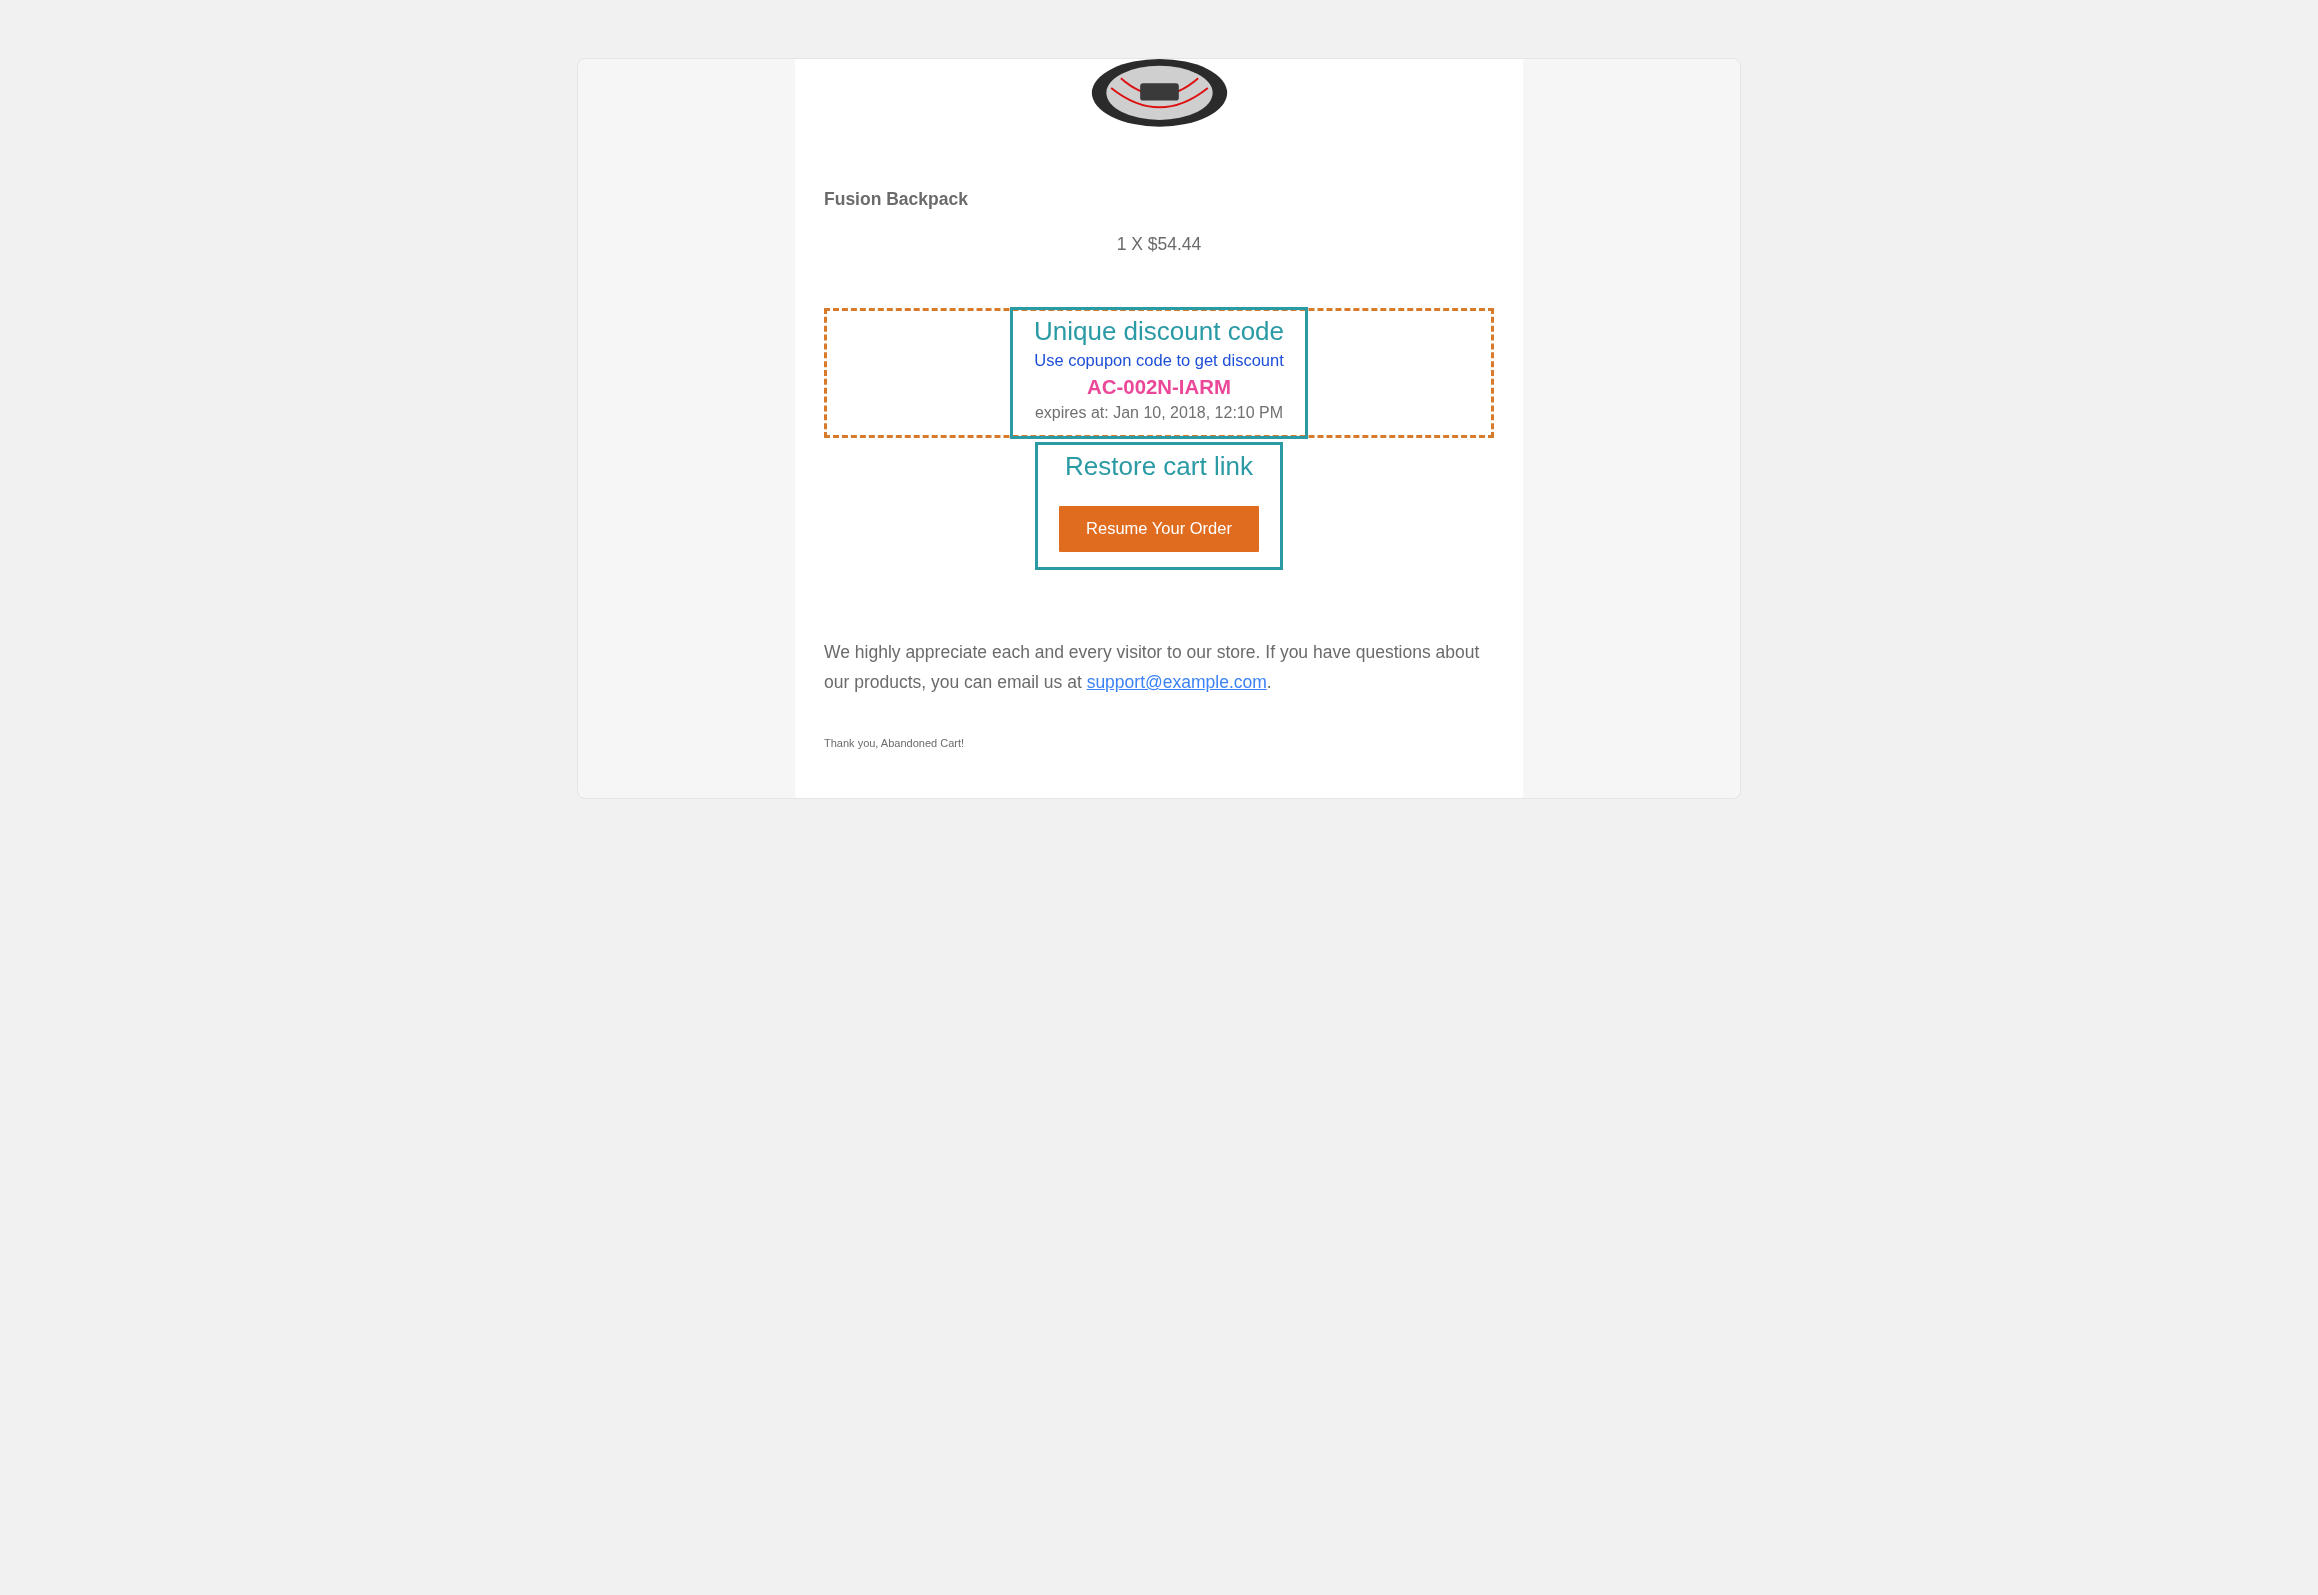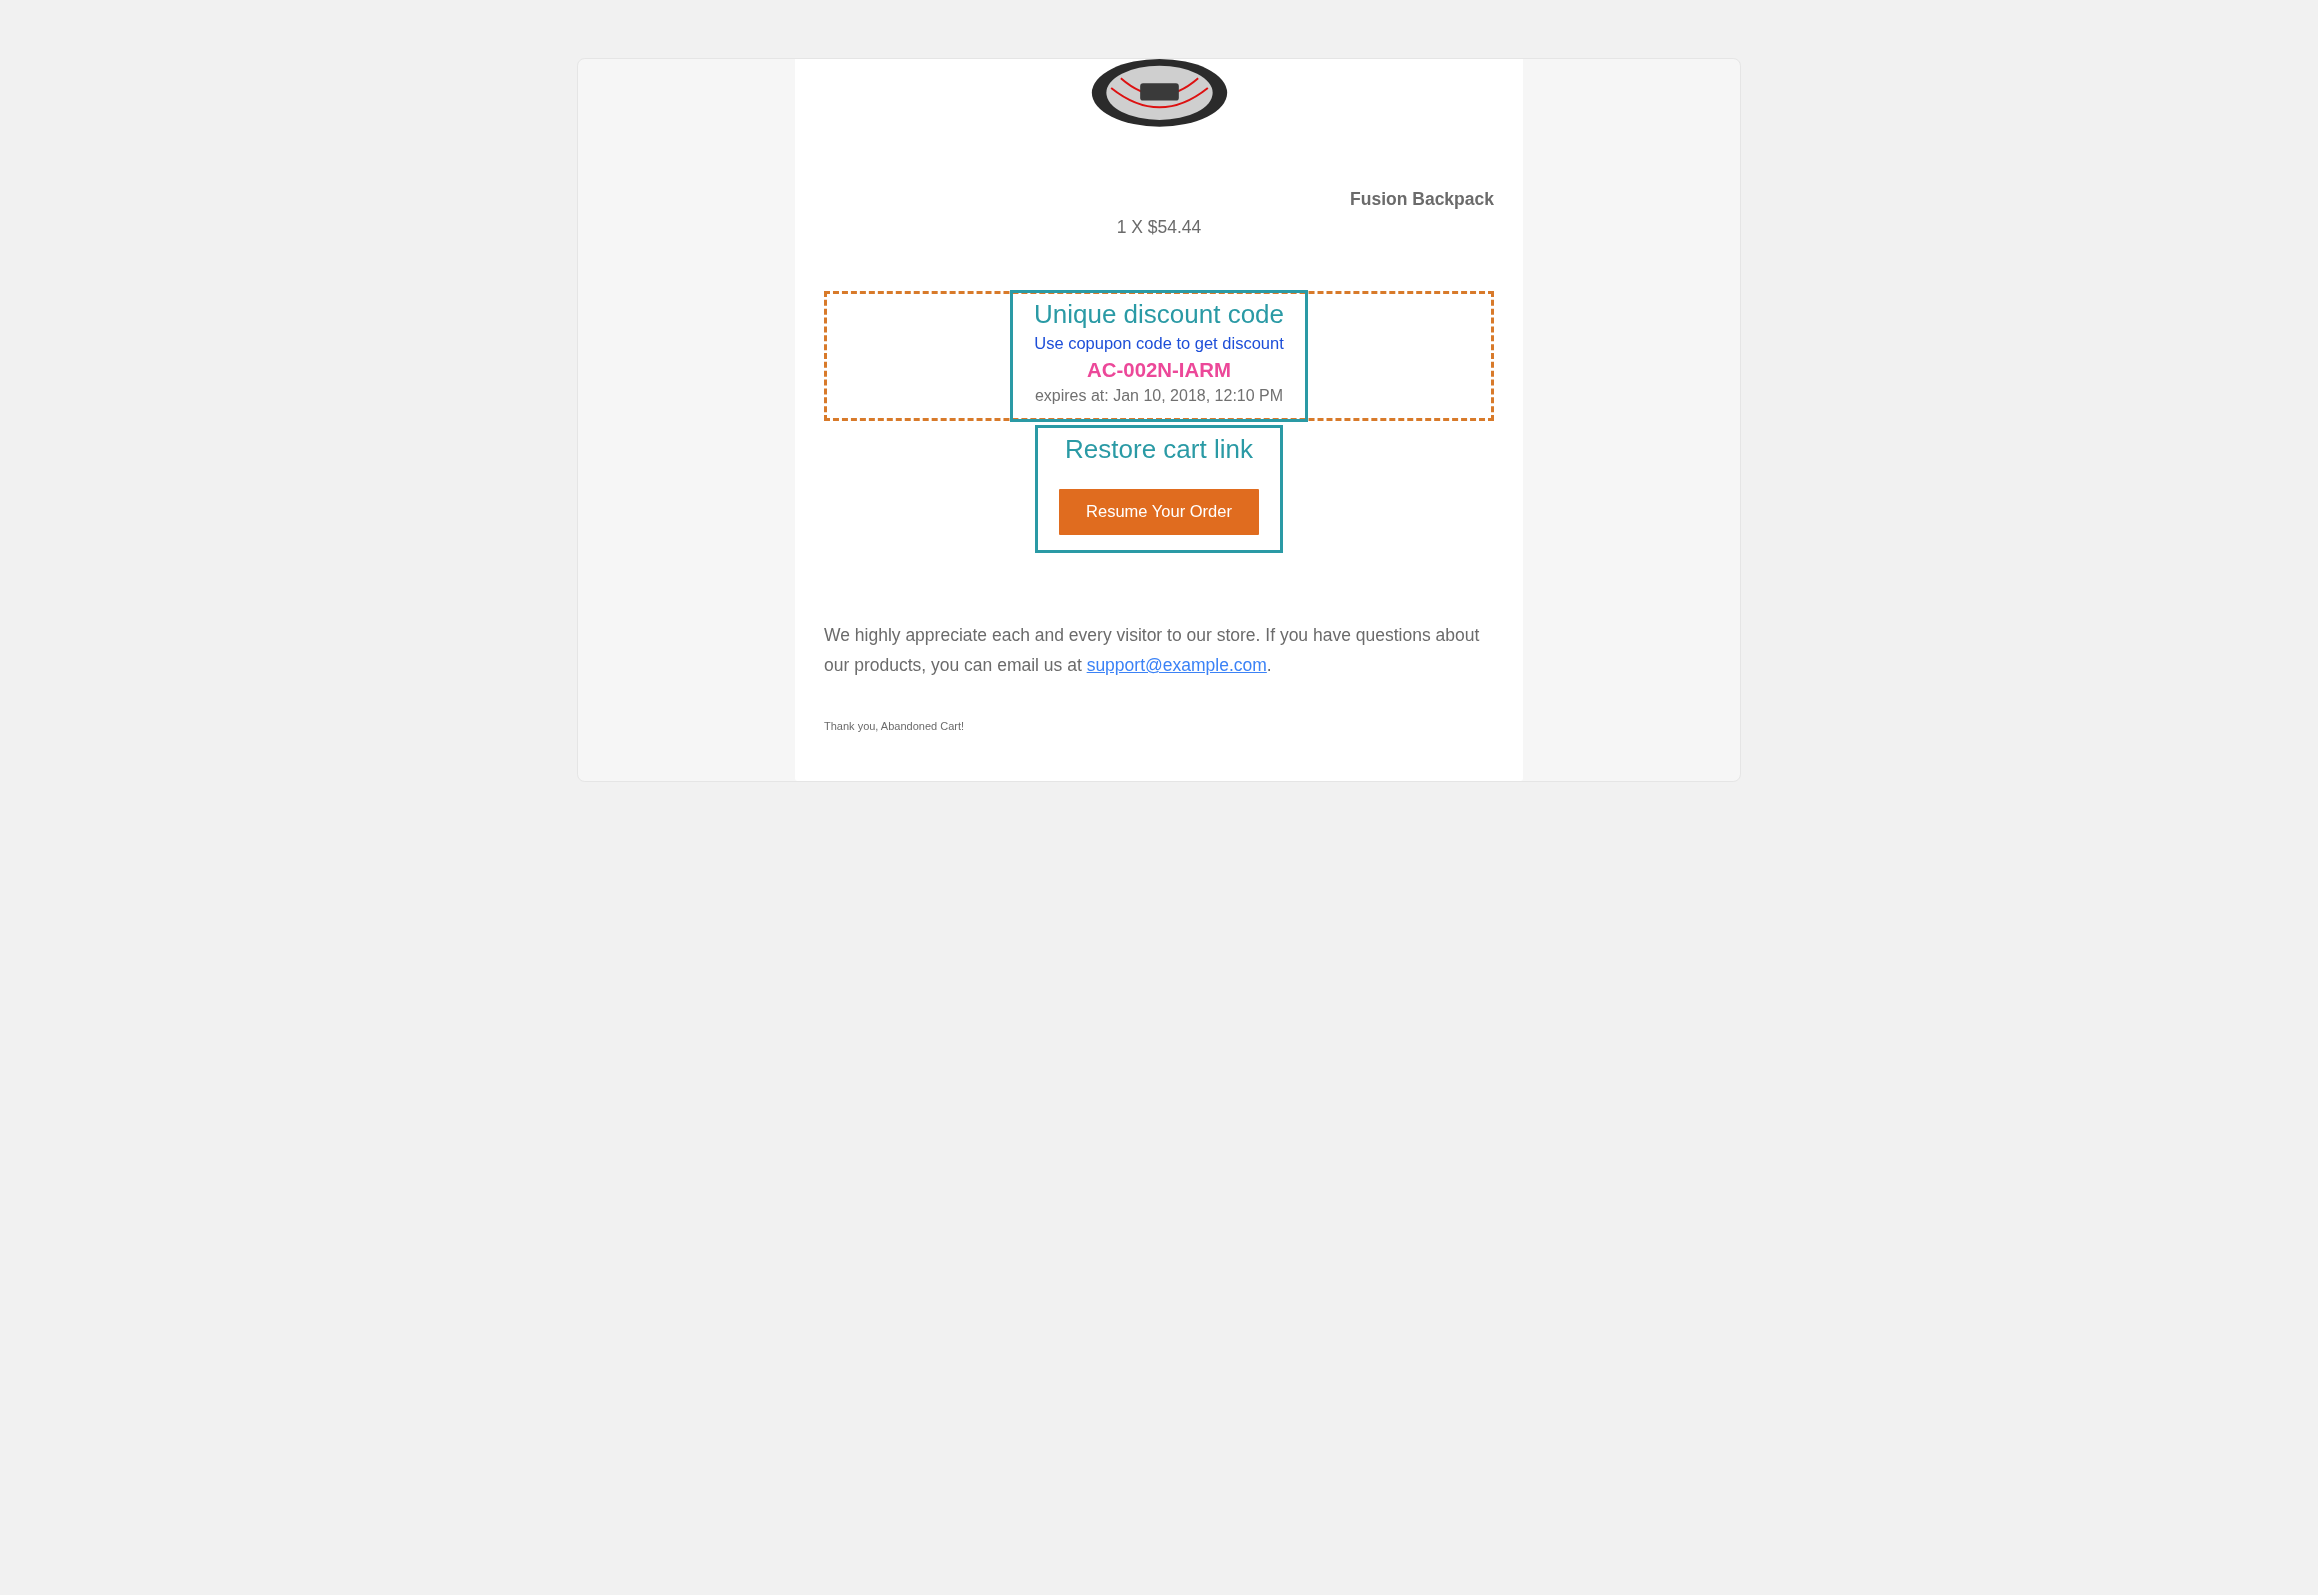--- a/index.html
+++ b/index.html
@@ -23,31 +23,31 @@
     margin: 0 auto;
     padding: 0 29px 49px 29px;
     border-radius: 0 0 2.9px 2.9px;
   }
   .product-image {
     text-align: center;
     padding-top: 0;
   }
   .product-image svg { display: inline-block; }
   .product-title {
-    text-align: right;
+    text-align: left;
     color: #6b6b6b;
     font-weight: 700;
     font-size: 17.5px;
     margin-top: 39px;
   }
   .product-price {
     text-align: center;
     color: #6b6b6b;
     font-size: 17.5px;
-    margin-top: 7px;
+    margin-top: 24px;
   }
   .coupon-box {
     margin: 53px 0 0 0;
     border: 3.9px dashed #d87a2a;
     padding: 0;
     text-align: center;
     position: relative;
   }
   .callout {
     border: 3.9px solid #2a9aa5;

